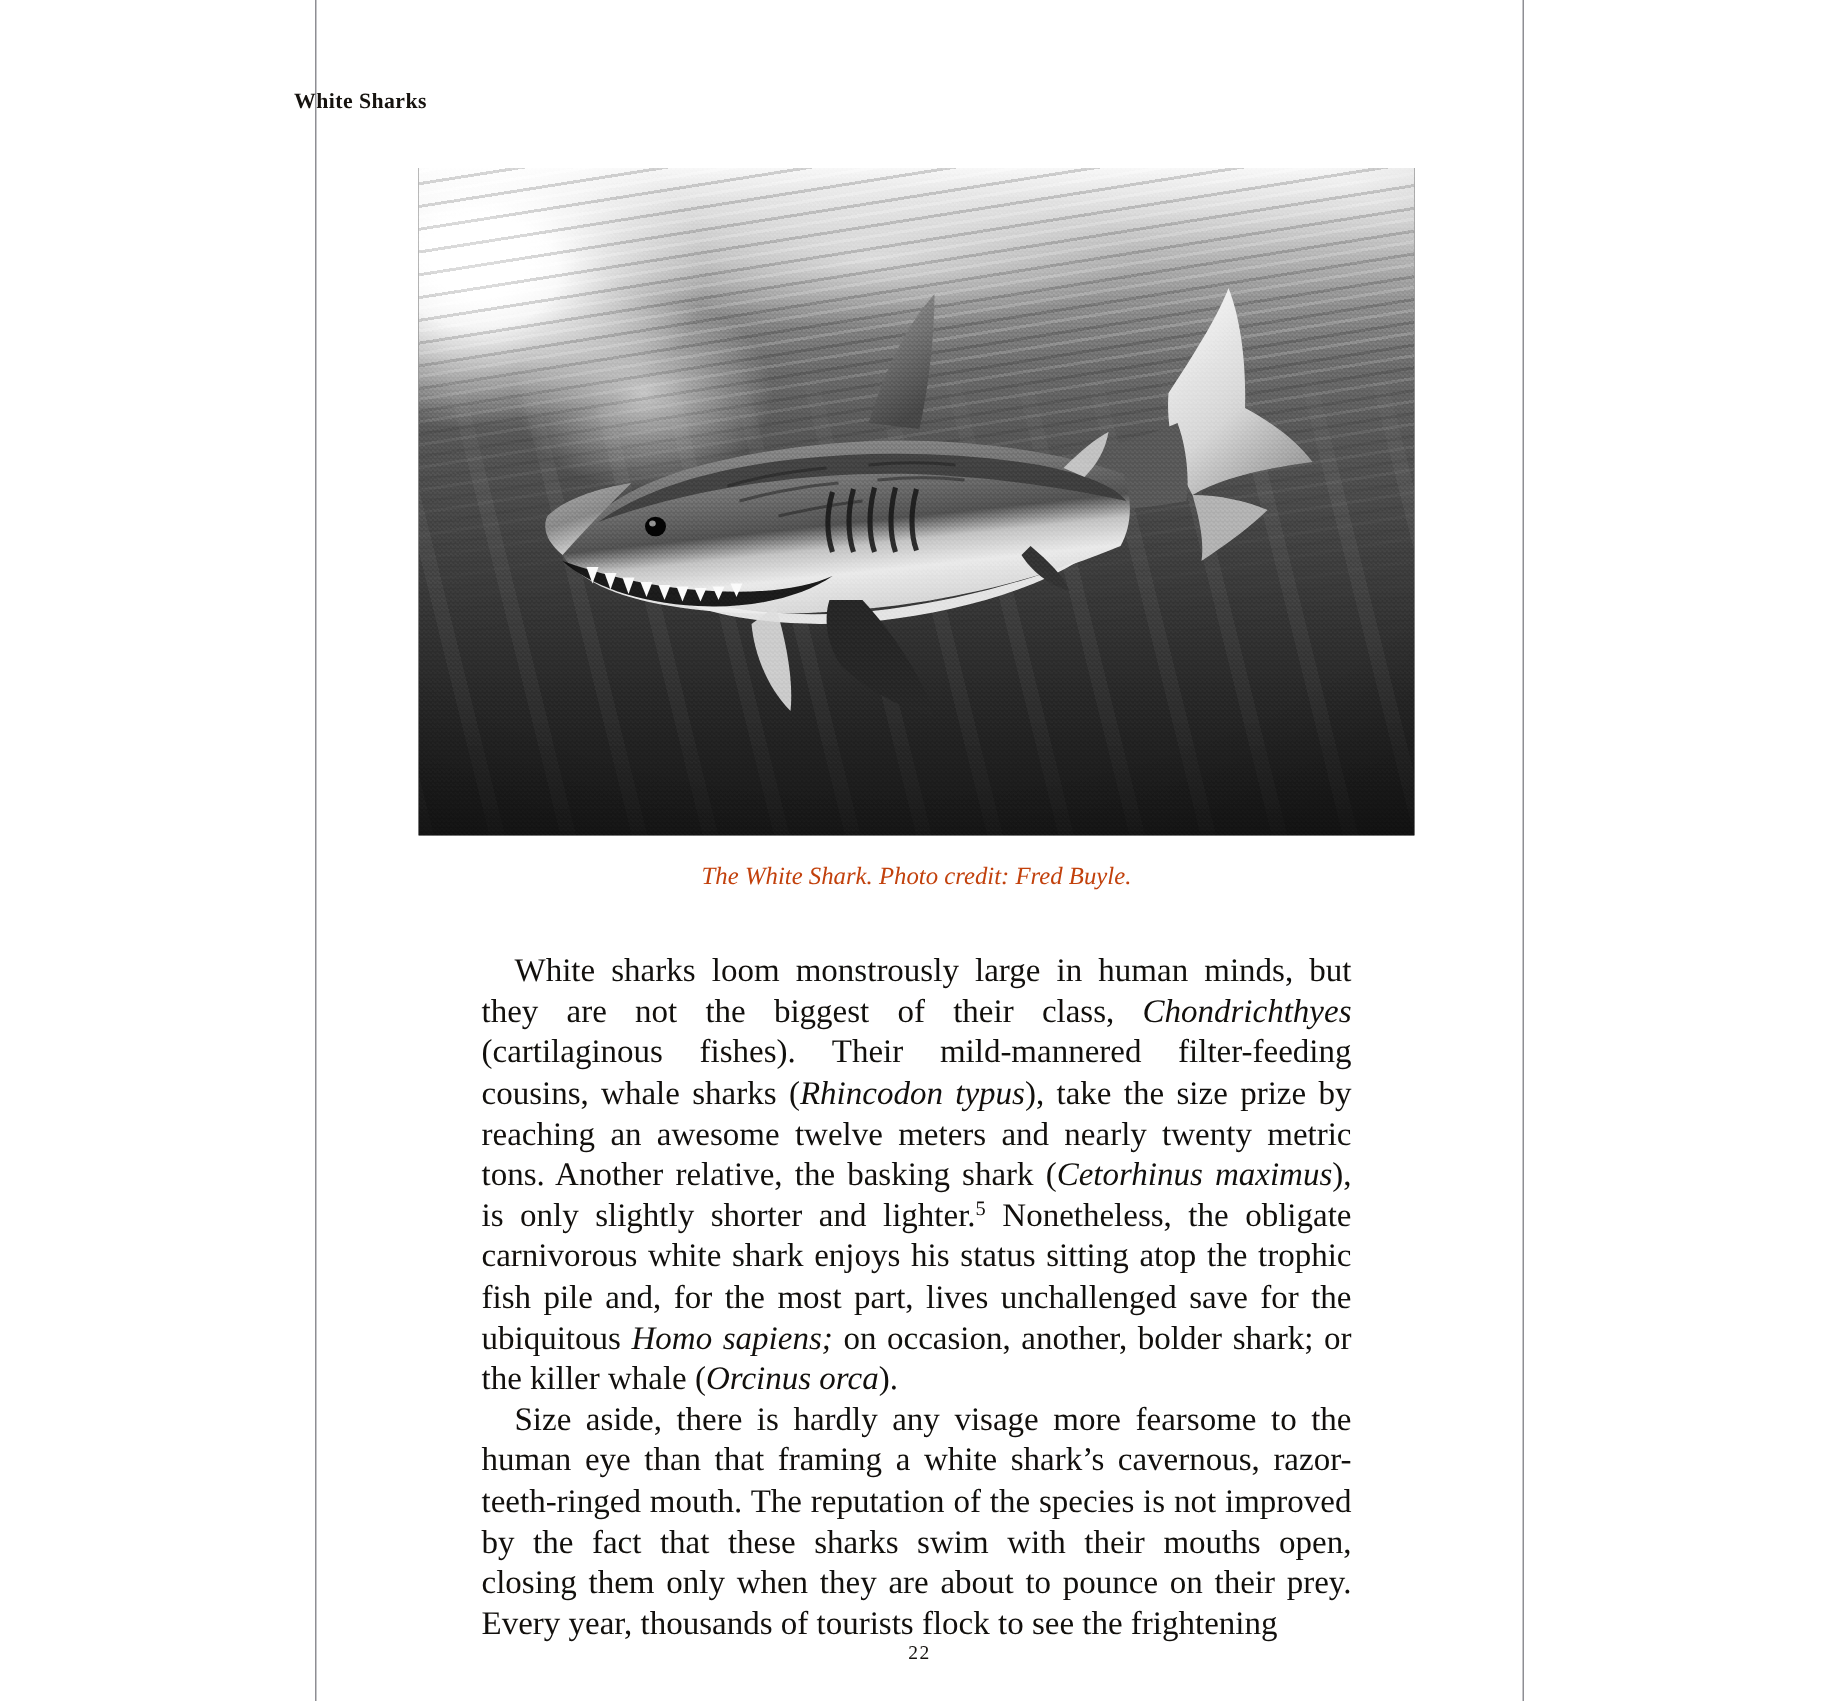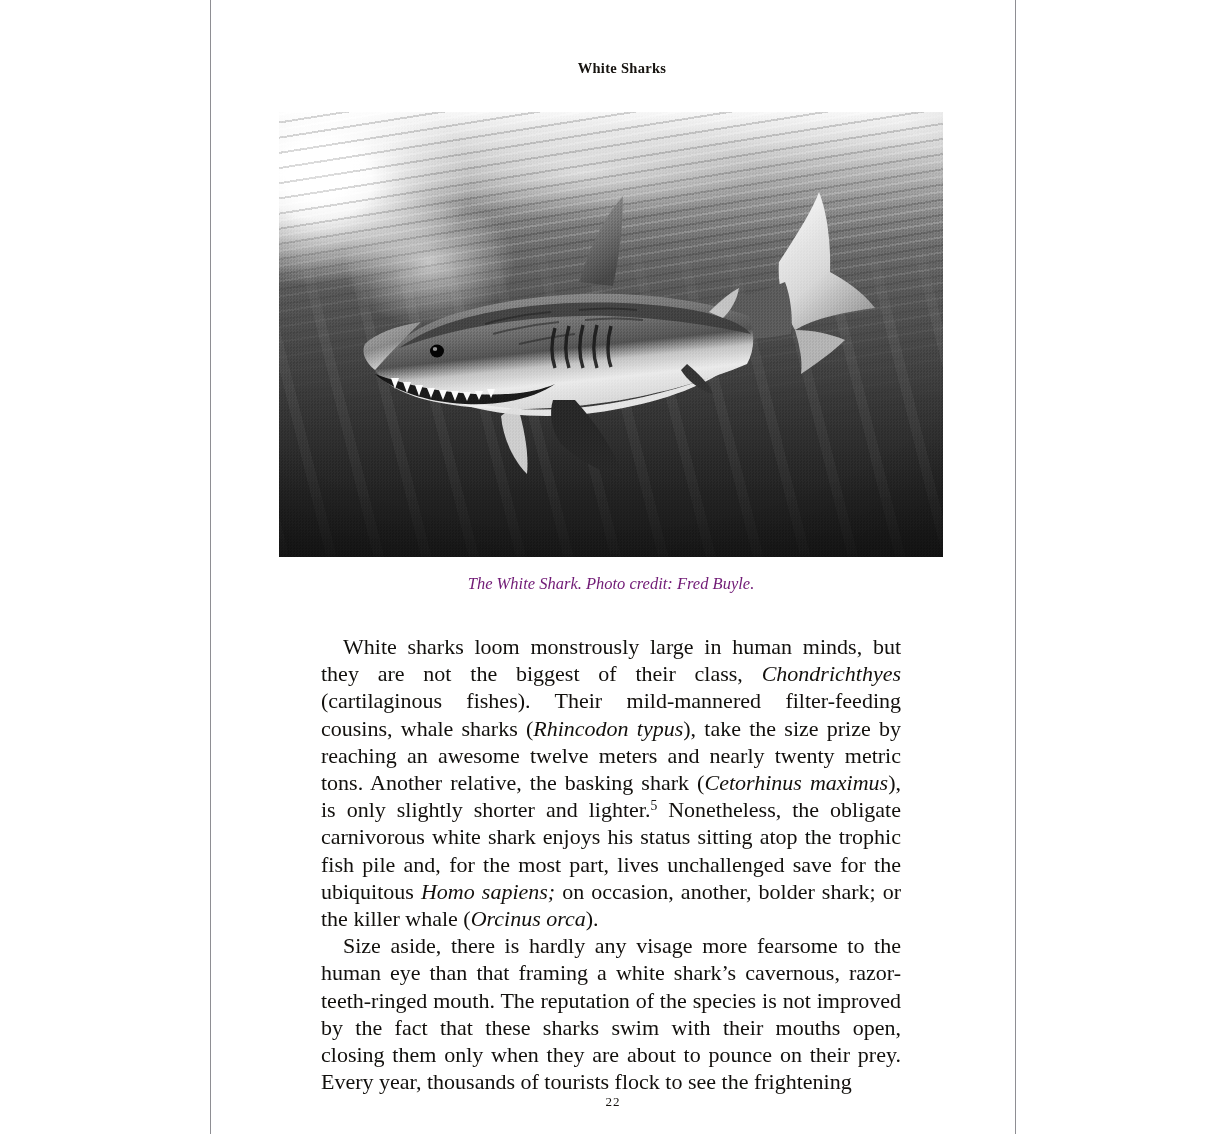--- a/index.html
+++ b/index.html
@@ -30,24 +30,24 @@
     width: 1px;
     height: 1134px;
     background: #8e8e93;
   }
   .page-rule.left  { left: 210px; }
   .page-rule.right { left: 1015px; }
 
   
   #running-head {
     position: absolute;
-    left: 220px;
+    left: 196px;
     top: 60px;
     width: 804px;
-    text-align: center;
+    text-align: left;
     font-size: 14.5px;
     font-weight: bold;
     letter-spacing: 0.3px;
     color: #16130f;
   }
 
   
   #figure-block {
     position: absolute;
     left: 279px;
@@ -117,21 +117,21 @@
 
   
   #figure-caption {
     position: absolute;
     left: 279px;
     top: 574px;
     width: 664px;
     text-align: center;
     font-style: italic;
     font-size: 16.5px;
-    color: #701a75;
+    color: #c2410c;
   }
 
   
   #body-text {
     position: absolute;
     left: 321px;
     top: 633px;
     width: 580px;
     font-size: 22px;
     line-height: 27.2px;

